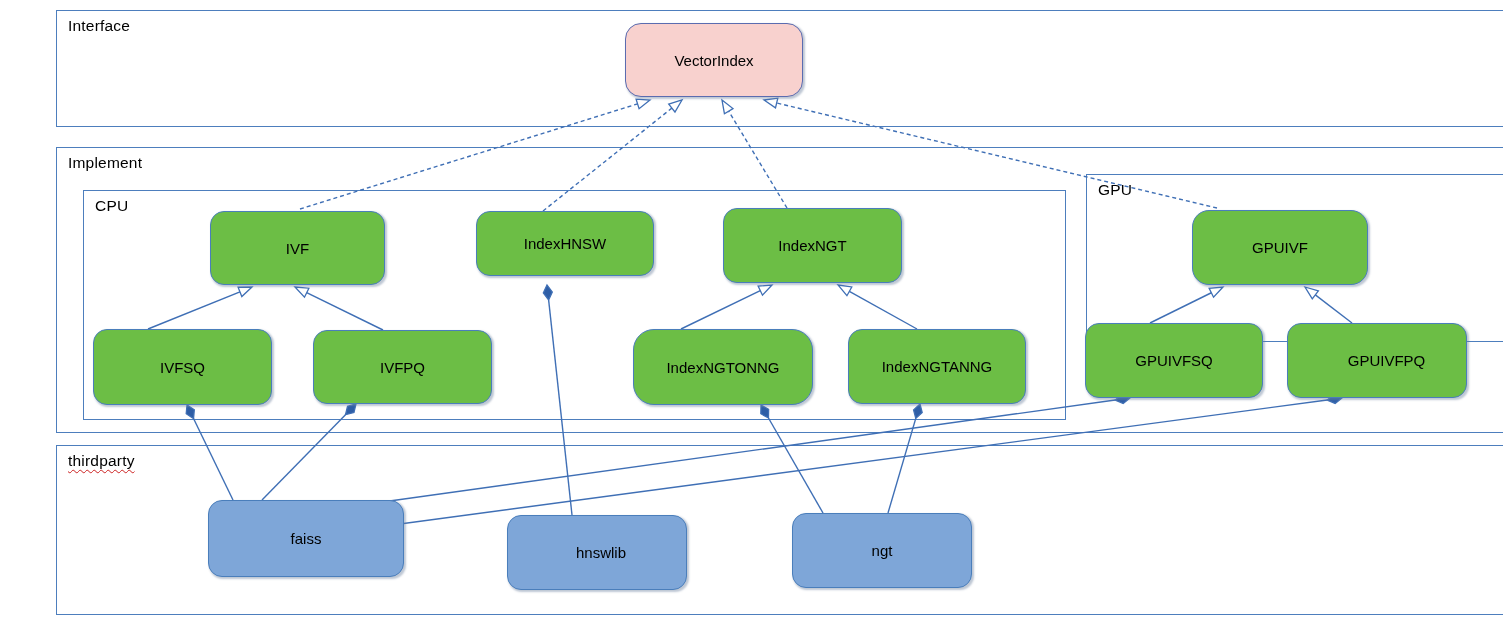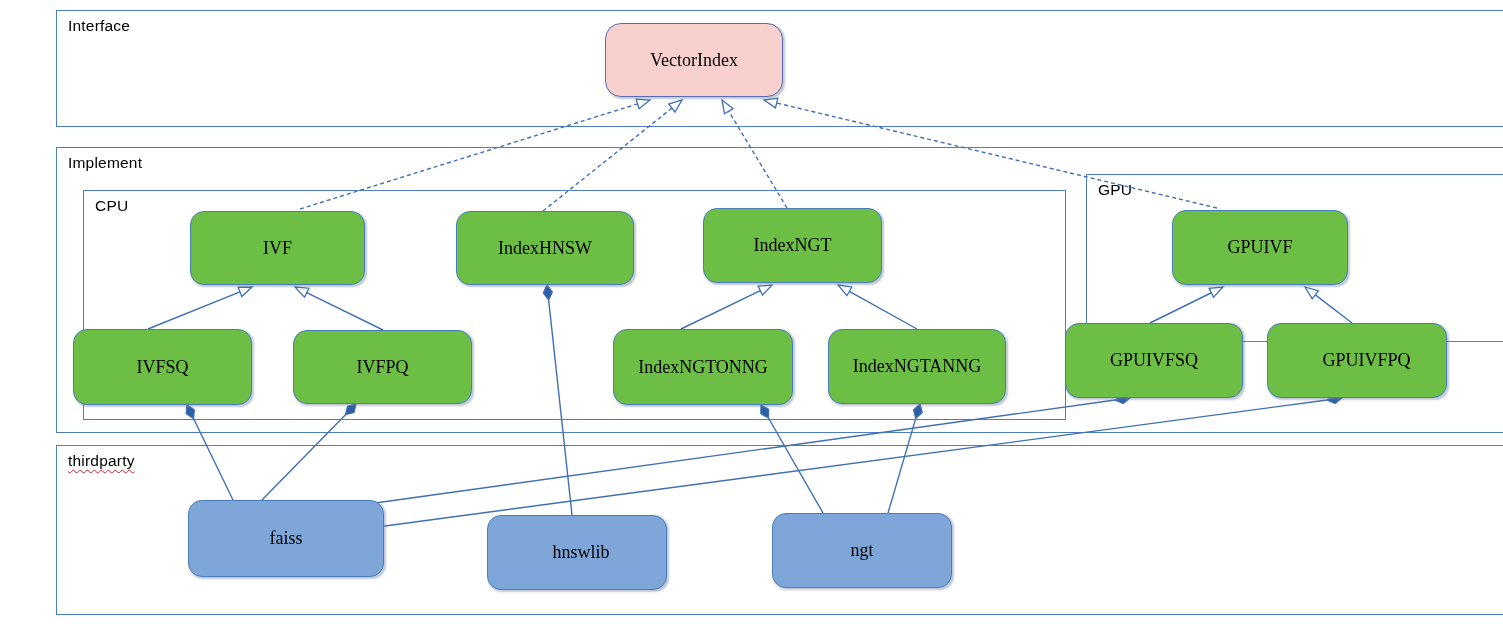--- a/index.html
+++ b/index.html
@@ -31,25 +31,26 @@
 
   svg.edge-layer { position:absolute; left:0; top:0; width:1503px; height:628px; }
 
   .node {
     position:absolute;
     box-sizing:border-box;
     border-radius:14px;
     display:flex;
     align-items:center;
     justify-content:center;
-    font-family:Liberation Serif, serif;
-    font-size:18px;
+    font-family:Liberation Sans, sans-serif;
+    font-size:15px;
     color:#000000;
     box-shadow:1.5px 1.5px 2px rgba(110,130,160,0.45);
     white-space:nowrap;
+    margin-left:20px;
   }
   .node.implement { background:#6cbe45; border:1.5px solid #4a7ebb; }
   .node.interface { background:#f8d1ce; border:1.5px solid #5b6cb0; border-radius:16px; }
   .node.thirdparty { background:#7ea6d8; border:1.5px solid #4a7ebb; }
 </style>
 </head>
 <body>
 
 <div class="canvas">
   <div id="sections-layer">
@@ -105,36 +106,36 @@
       <polygon points="1342,398 1333.9696519798345,394.5339488354867 1327.1323842369507,399.9884671288029 1335.1627322571162,403.4545182933162" fill="#2e5ea6" stroke="#3f6fb5" stroke-width="1.3"></polygon>
       <line x1="1327.1323842369507" y1="399.9884671288029" x2="370" y2="528" stroke="#3f6fb5" stroke-width="1.4"></line>
     </svg>
   <div id="nodes-layer">
       <div class="node interface" style="left: 605px; top: 23px; width: 178px; height: 74px;">
         <span>VectorIndex</span>
       </div>
       <div class="node implement" style="left: 190px; top: 211px; width: 175px; height: 74px; align-items: center;">
         <span>IVF</span>
       </div>
-      <div class="node implement" style="left: 456px; top: 211px; width: 178px; height: 74px;">
+      <div class="node implement" style="left: 456px; top: 211px; width: 178px; height: 65px;">
         <span>IndexHNSW</span>
       </div>
       <div class="node implement" style="left: 703px; top: 208px; width: 179px; height: 75px;">
         <span>IndexNGT</span>
       </div>
-      <div class="node implement" style="left: 1172px; top: 210px; width: 176px; height: 75px;">
+      <div class="node implement" style="left: 1172px; top: 210px; width: 176px; height: 75px; border-radius: 17px;">
         <span>GPUIVF</span>
       </div>
       <div class="node implement" style="left: 73px; top: 329px; width: 179px; height: 76px;">
         <span>IVFSQ</span>
       </div>
       <div class="node implement" style="left: 293px; top: 330px; width: 179px; height: 74px; text-align: center;">
         <span>IVFPQ</span>
       </div>
-      <div class="node implement" style="left: 613px; top: 329px; width: 180px; height: 76px;">
+      <div class="node implement" style="left: 613px; top: 329px; width: 180px; height: 76px; border-radius: 21px;">
         <span>IndexNGTONNG</span>
       </div>
       <div class="node implement" style="left: 828px; top: 329px; width: 178px; height: 75px;">
         <span>IndexNGTANNG</span>
       </div>
       <div class="node implement" style="left: 1065px; top: 323px; width: 178px; height: 75px;">
         <span>GPUIVFSQ</span>
       </div>
       <div class="node implement" style="left: 1267px; top: 323px; width: 180px; height: 75px; padding-left: 19px;">
         <span>GPUIVFPQ</span>

